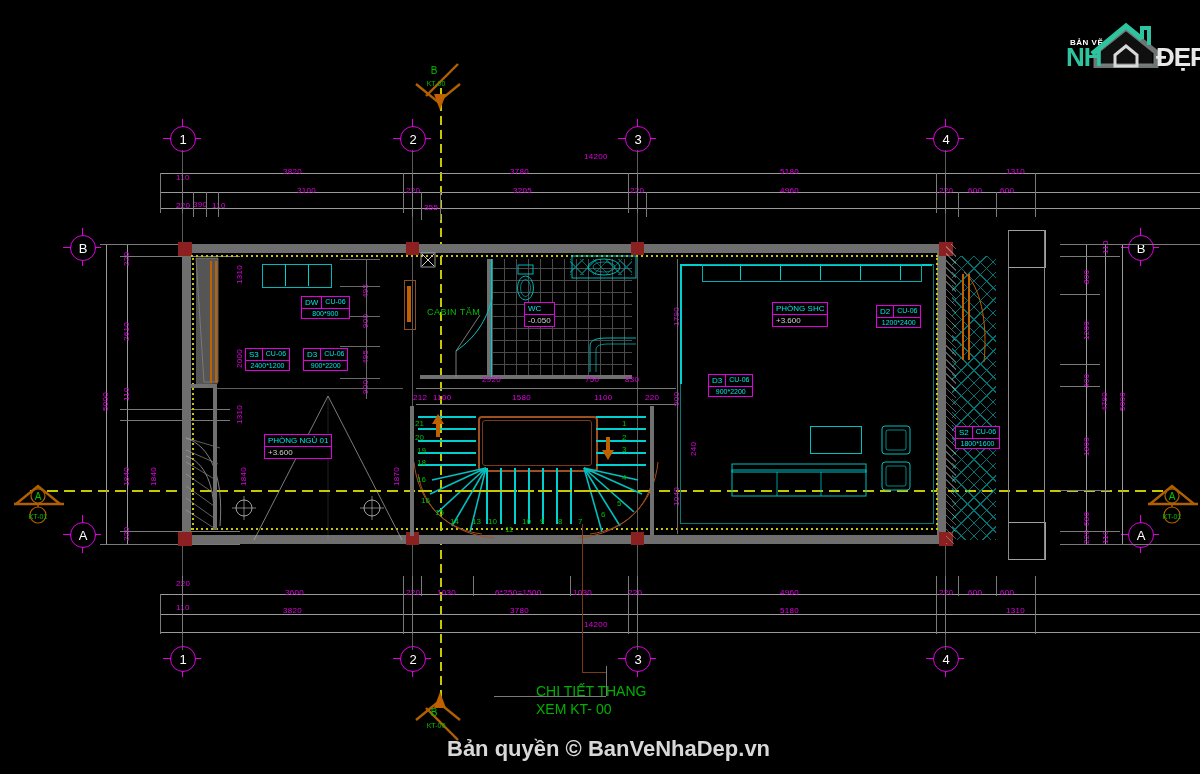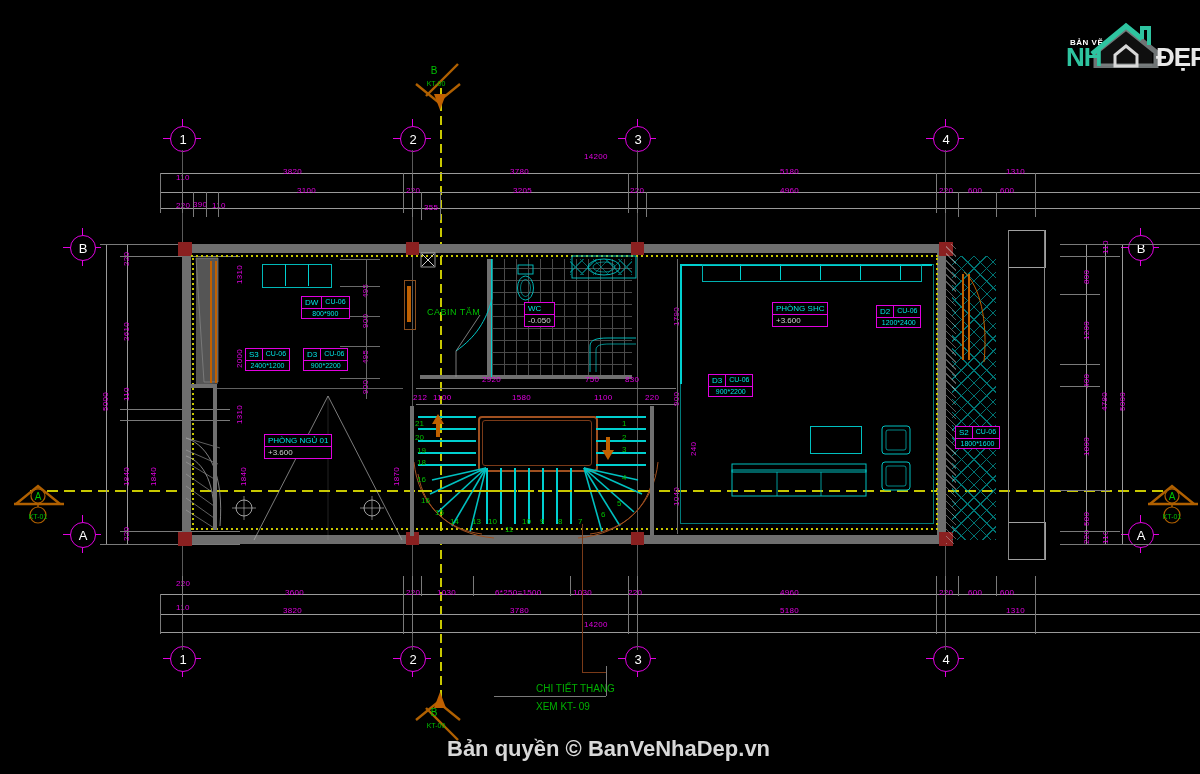--- a/index.html
+++ b/index.html
@@ -53,21 +53,21 @@
   
   .secm{width:44px;height:34px;}
   
   #wm{font-size:26px;color:#b9b9b9;font-weight:bold;letter-spacing:0px;}
   #copy{font-size:22px;color:#d8d8d8;font-weight:bold;}
   
   #logo{width:128px;height:46px;}
   .lg-t1{font-size:8px;color:#ffffff;font-weight:bold;letter-spacing:.5px;}
   .lg-nh{font-size:26px;color:#2ec4a0;font-weight:bold;letter-spacing:-1px;}
   .lg-dep{font-size:26px;color:#e8e8e8;font-weight:bold;letter-spacing:-1px;}
-  .note{color:#00b000;font-size:10px;padding-left:40px;}
+  .note{color:#00b000;font-size:14px;padding-left:40px;}
 </style>
 </head>
 <body>
 
 <div id="stage">
 
   <div id="logo" style="left:1064px;top:6px;">
     <div class="t lg-t1" style="position:absolute;left:6px;top:17px;">BẢN VẼ</div>
 
     <svg width="128" height="46" style="position:absolute;left:0;top:0;">
@@ -674,21 +674,21 @@
   </div>
 
   <svg width="20" height="56" style="left:430px;top:44px;">
     <polygon points="10,50 4,34 16,34" fill="#c06000"></polygon>
   </svg>
   <svg width="20" height="40" style="left:430px;top:672px;">
     <polygon points="10,4 4,20 16,20" fill="#c06000"></polygon>
   </svg>
 
   <div class="t note" style="left:496px;top:668px;">CHI TIẾT THANG</div>
-  <div class="t note" style="left:496px;top:686px;">XEM KT- 09</div>
+  <div class="t note" style="left:496px;top:686px;">XEM KT- 00</div>
 
   <div class="ln lnh" style="left:494px;top:680px;width:112px;background:#7a7a7a;"></div>
   <div class="ln lnv" style="left:606px;top:650px;height:30px;background:#7a7a7a;"></div>
   <div class="ln lnv" style="left:582px;top:508px;height:148px;background:#7a3a18;"></div>
   <div class="ln lnh" style="left:582px;top:656px;width:24px;background:#7a3a18;"></div>
 
   <div class="t" id="copy" style="left:447px;top:722px;">Bản quyền © BanVeNhaDep.vn</div>
 
 </div>
 

